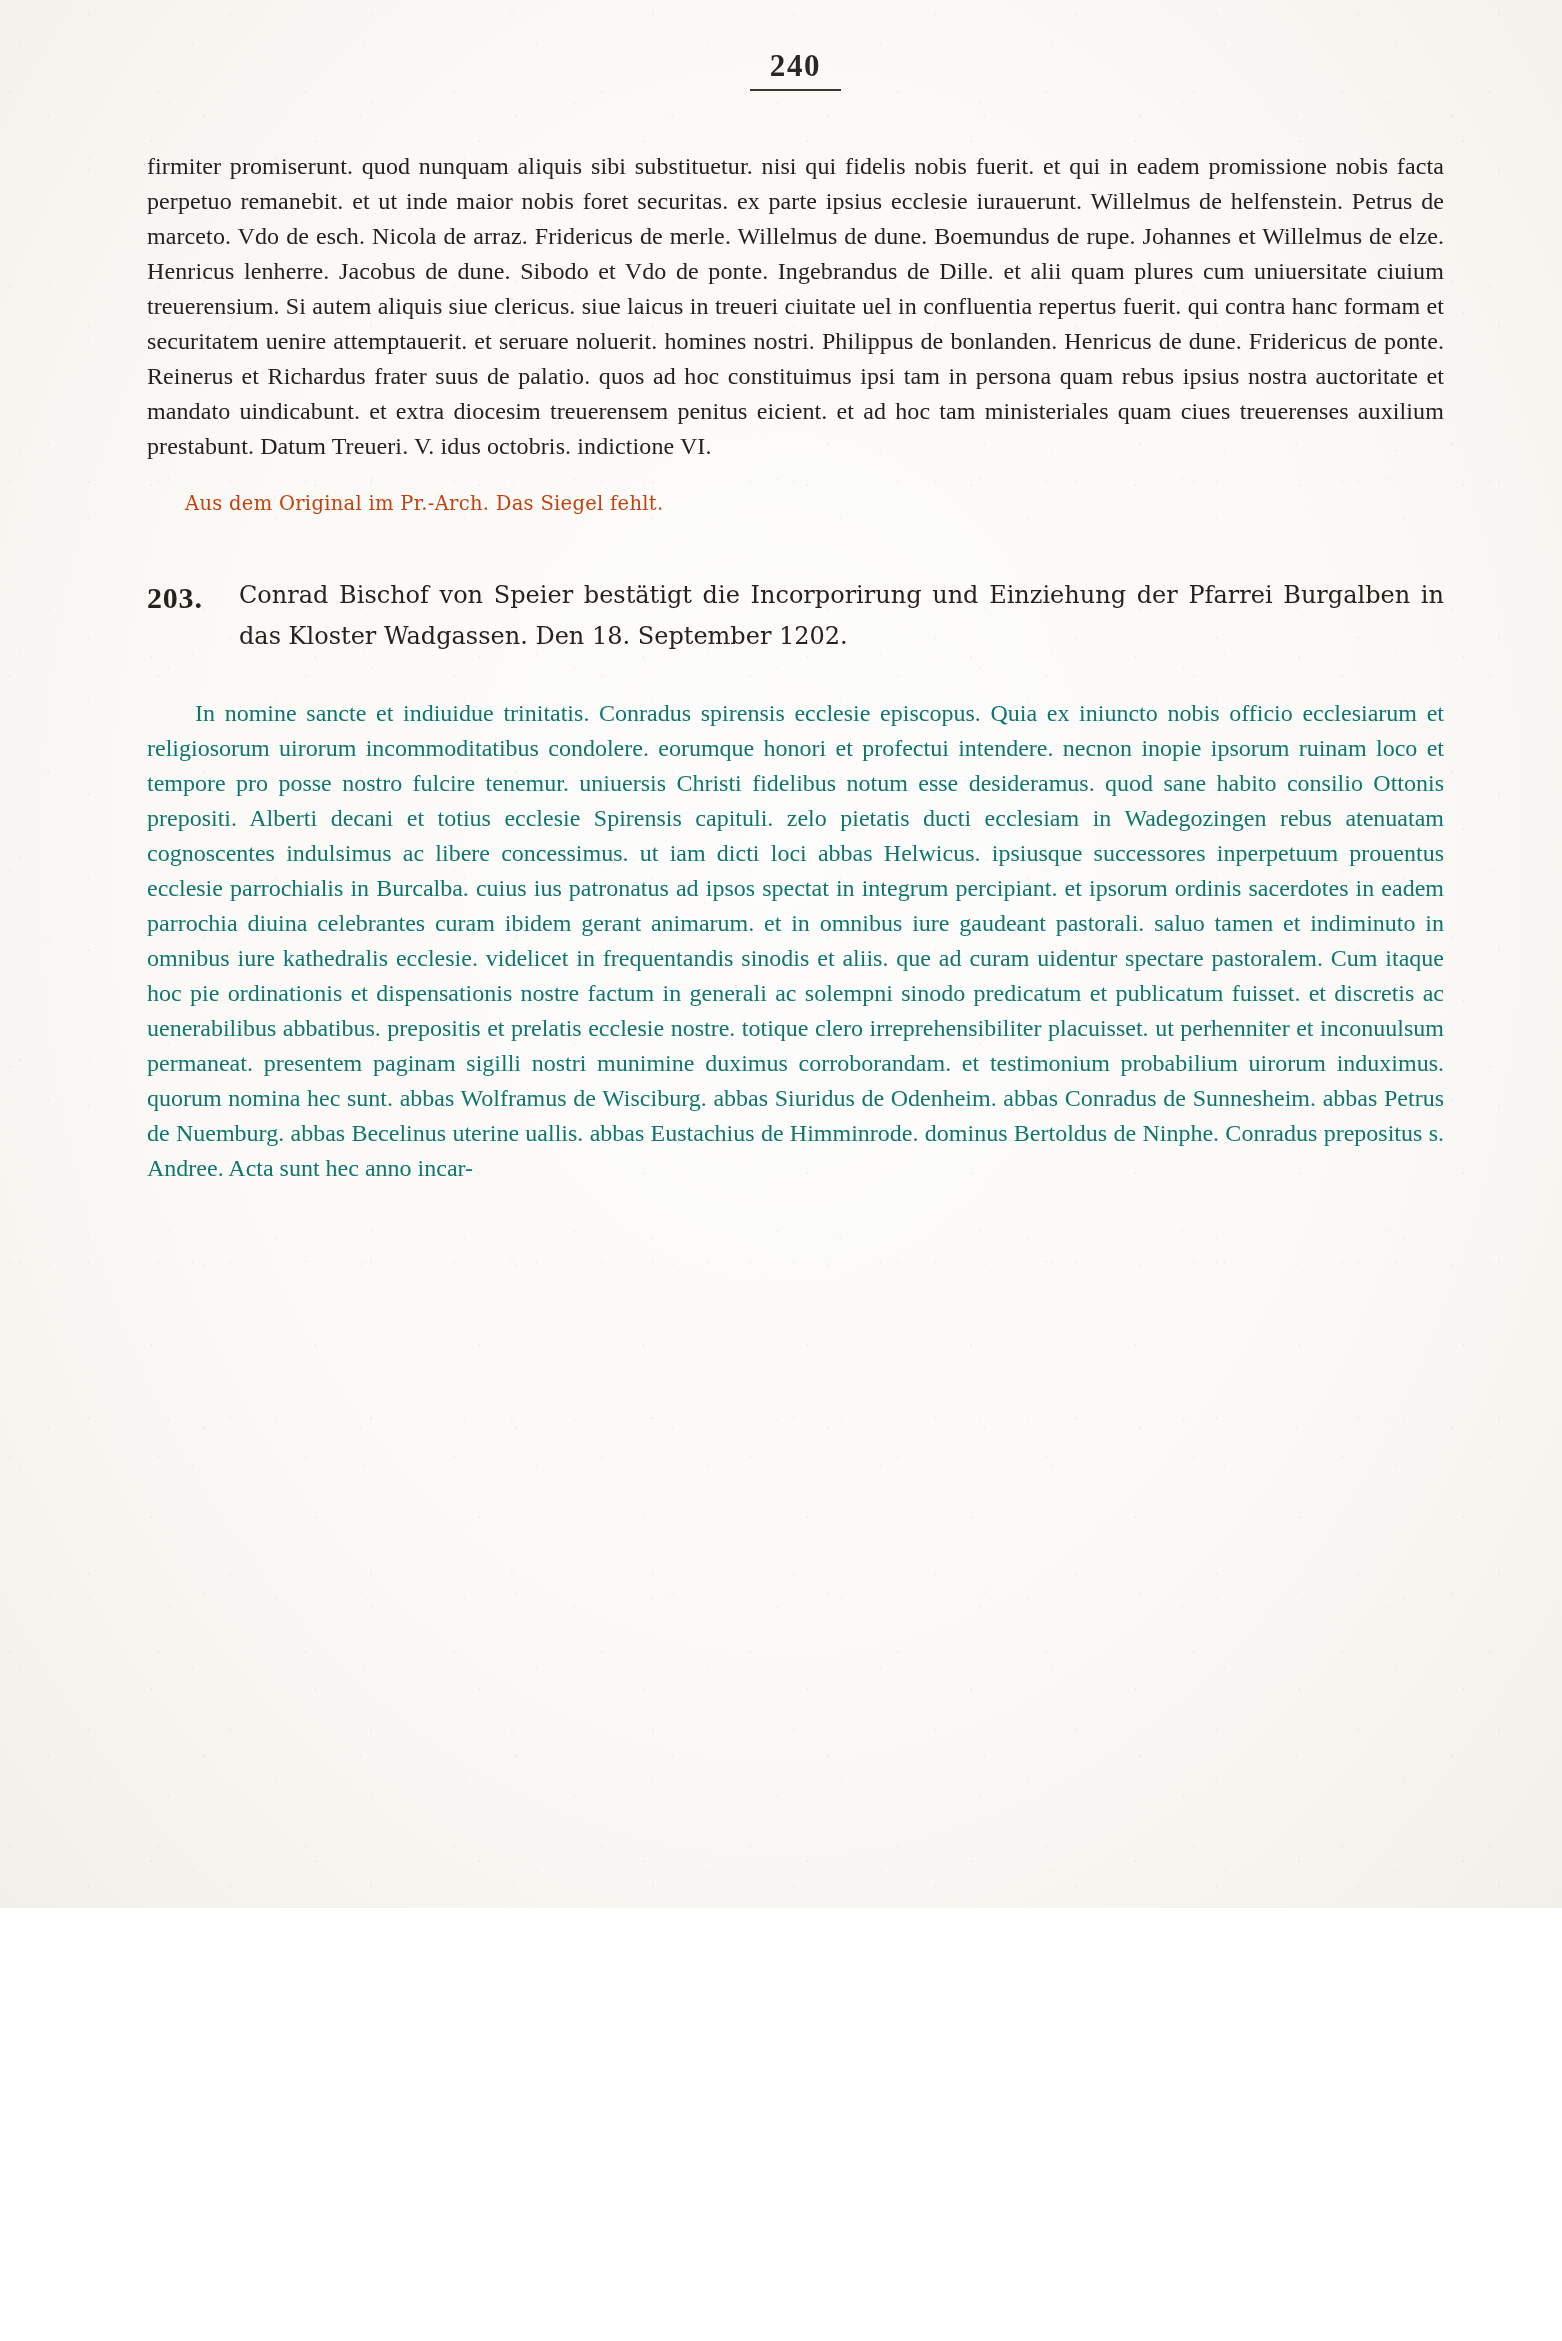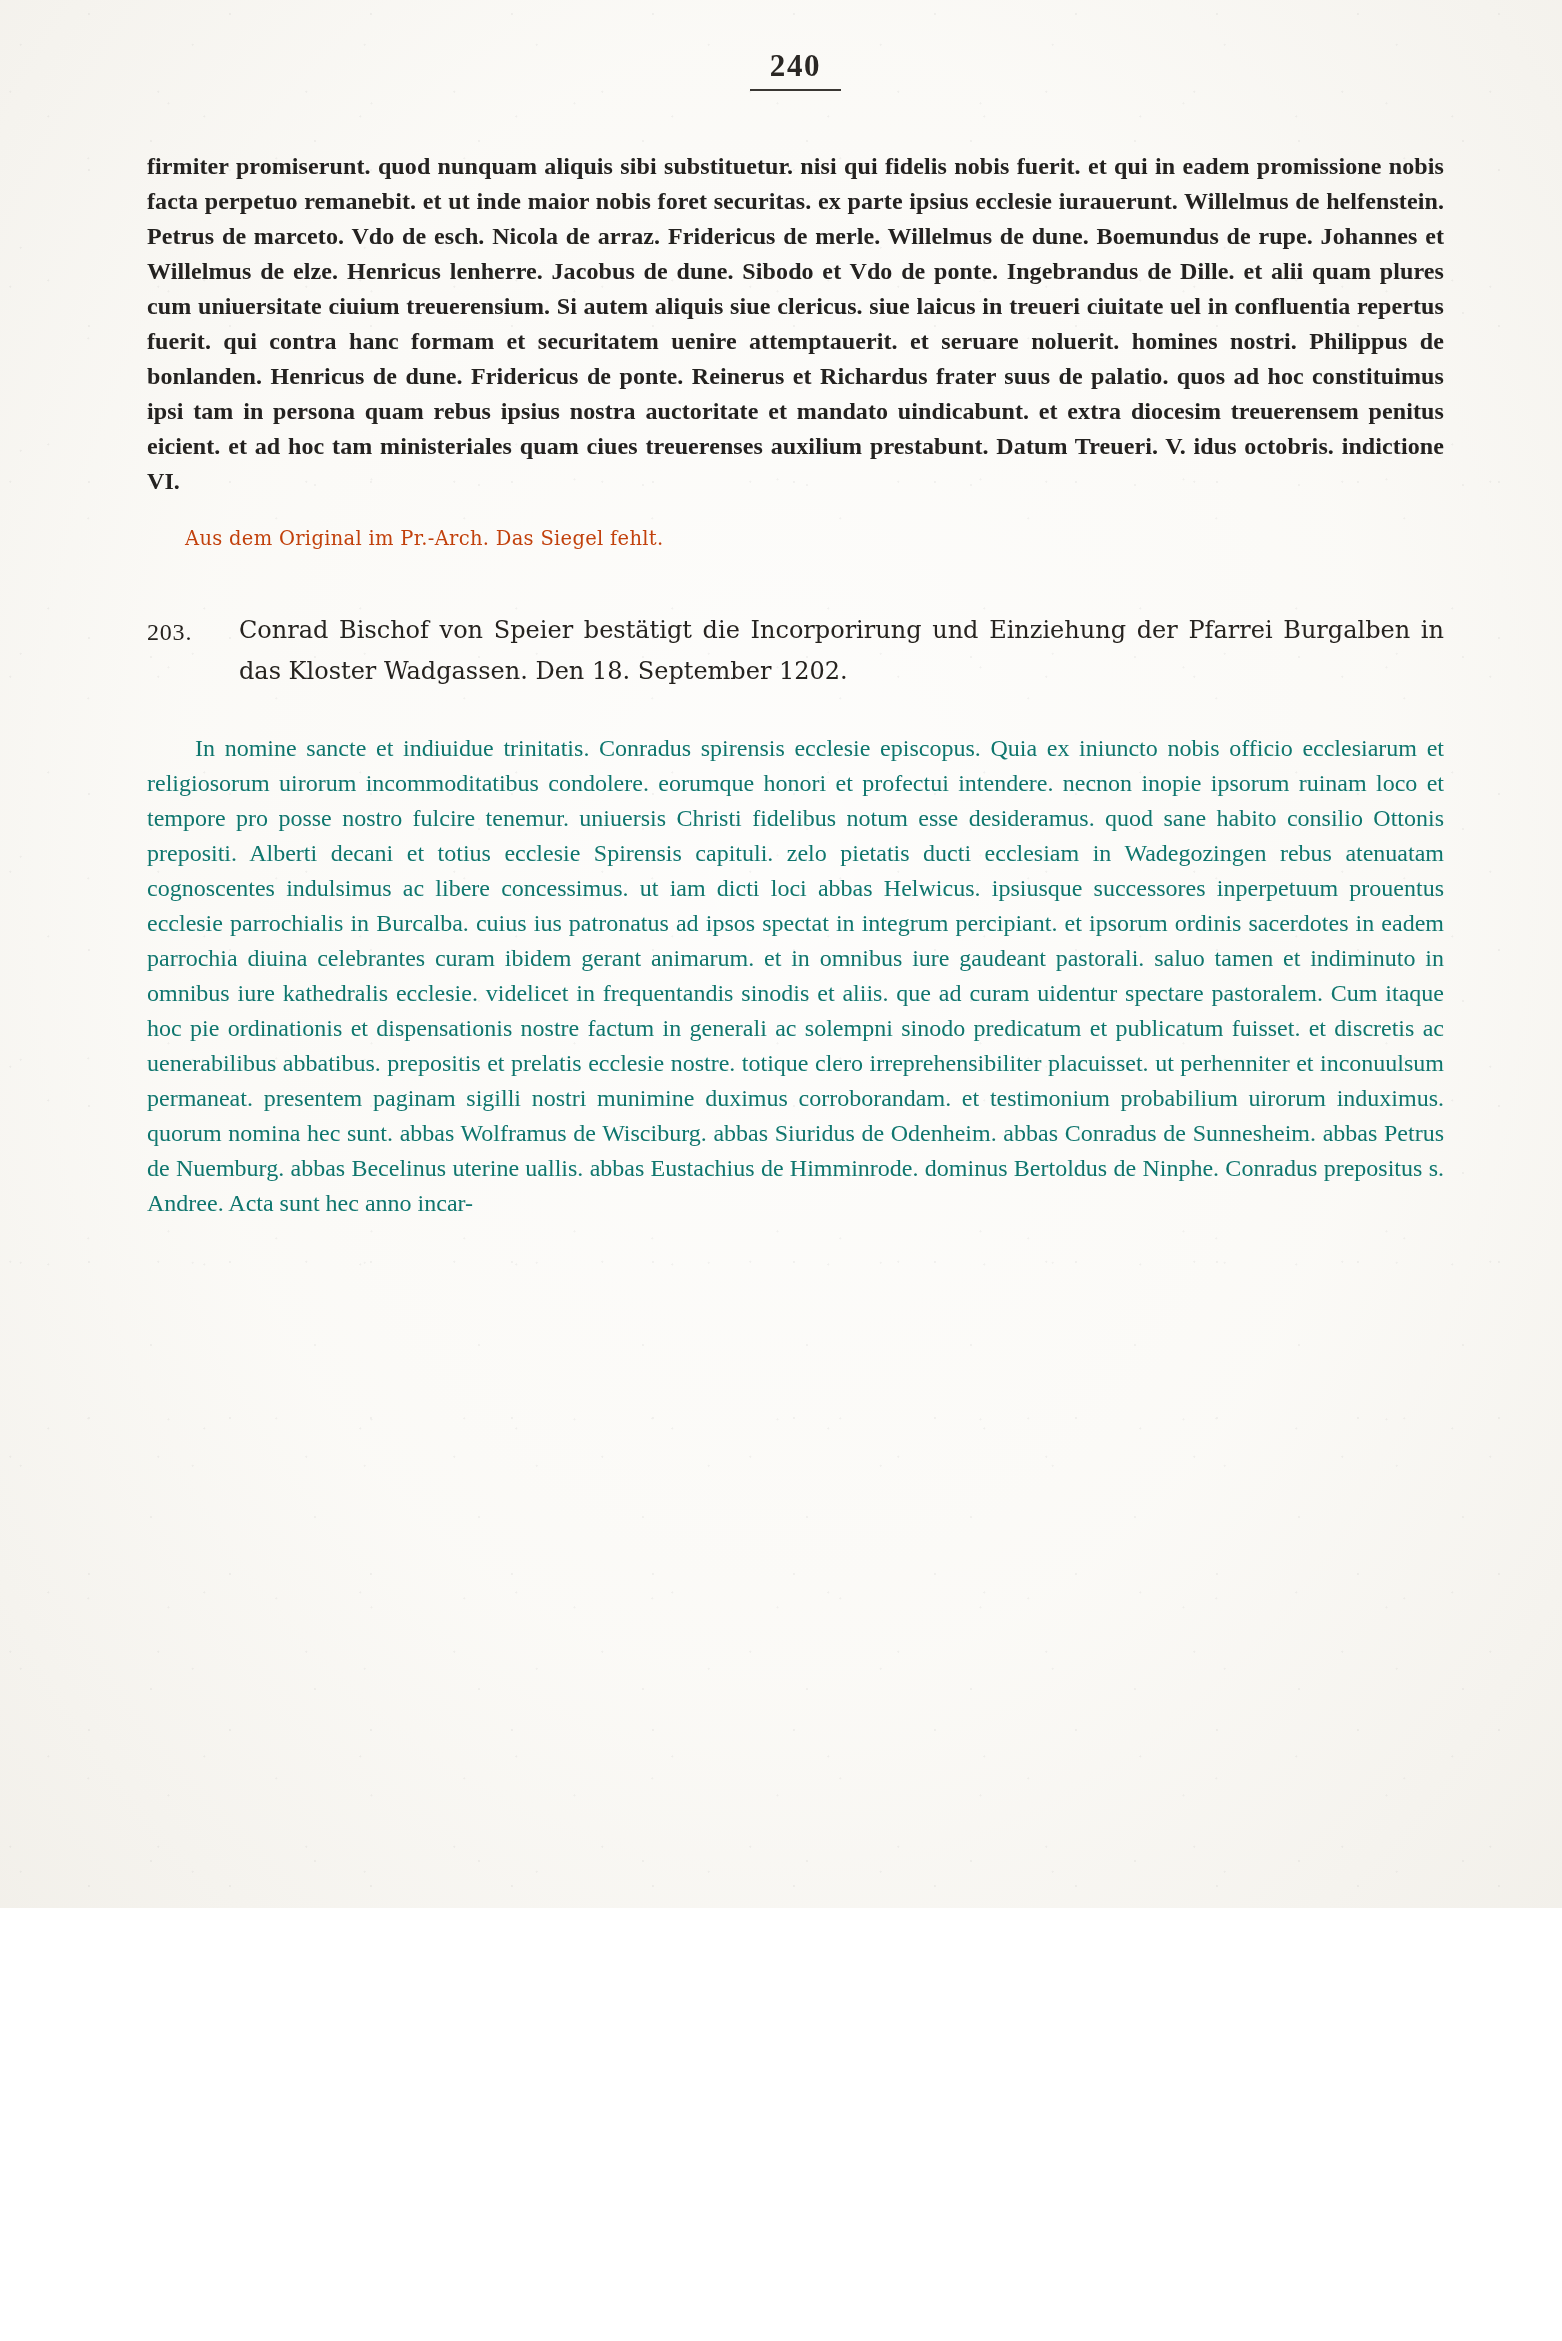--- a/index.html
+++ b/index.html
@@ -59,43 +59,42 @@
     margin-top: 58px;
     font-size: 24px;
     line-height: 35px;
     text-align: justify;
     color: #242220;
     letter-spacing: 0.1px;
   }
   .latin-block p {
     margin: 0;
     text-indent: 0;
-    font-weight: bold;
   }
   .source-note {
     margin-top: 26.6px;
     margin-left: 38px;
     font-size: 19.5px;
     line-height: 26.6px;
     color: #c2410c;
     font-family: "DejaVu Serif", serif;
     letter-spacing: 0.3px;
   }
   .regest {
     margin-top: 58px;
     font-family: "DejaVu Serif", serif;
     font-size: 24px;
     line-height: 41px;
     color: #26231f;
     position: relative;
     padding-left: 0;
   }
   .regest-num {
-    font-weight: 400;
-    font-size: 24px;
+    font-weight: 700;
+    font-size: 30px;
     font-family: "Liberation Serif", serif;
     letter-spacing: 0.8px;
     position: absolute;
     left: 0;
     top: 1.6px;
   }
   .regest-text {
     display: block;
     padding-left: 92px;
     text-align: justify;

